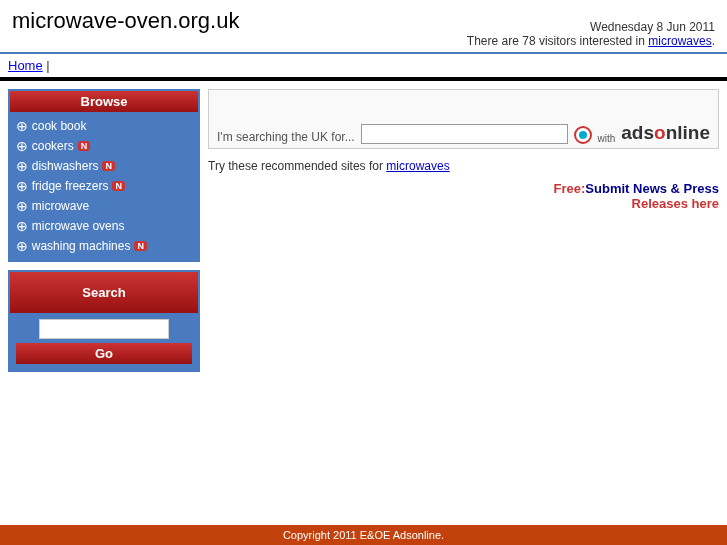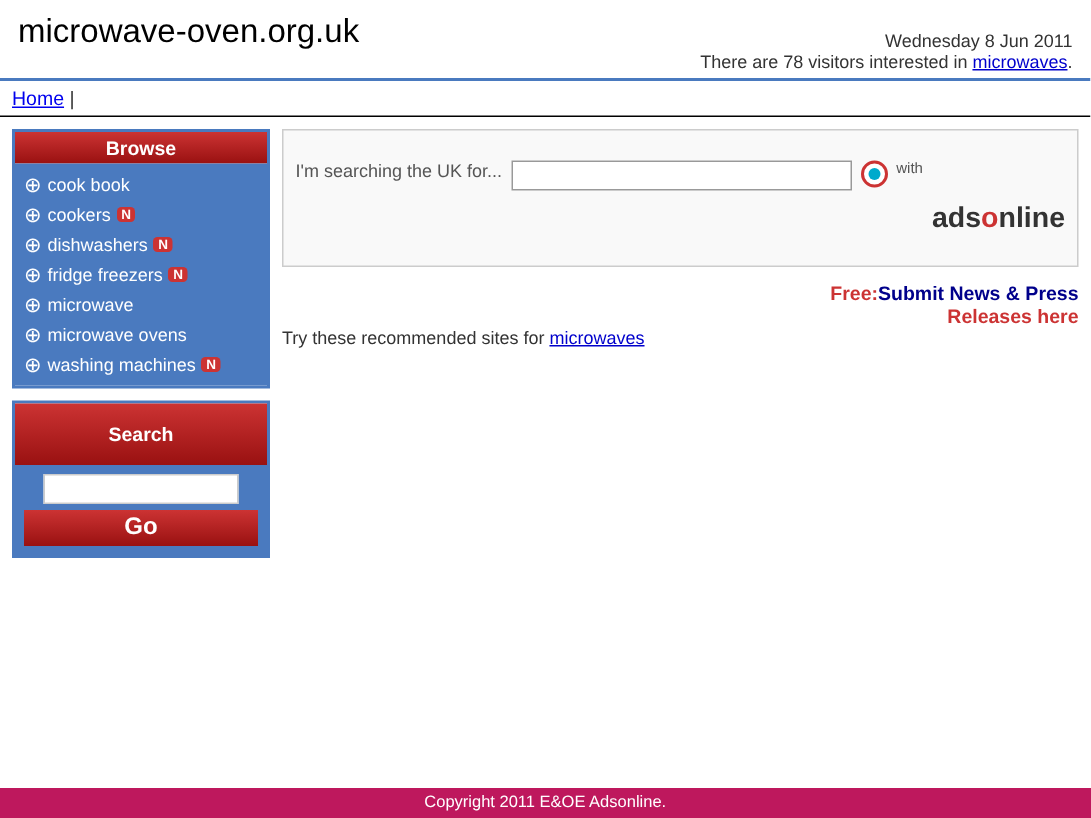--- a/index.html
+++ b/index.html
@@ -5,46 +5,46 @@
     * { margin: 0; padding: 0; box-sizing: border-box; }
     body { font-family: Arial, sans-serif; font-size: 13px; background: #fff; color: #333; }
 
     
     #header { padding: 8px 12px 4px 12px; border-bottom: 2px solid #4a7abf; display: flex; justify-content: space-between; align-items: flex-start; }
     #site-title { font-size: 22px; font-weight: normal; color: #000; }
     #header-right { text-align: right; font-size: 12px; color: #333; margin-top: 12px; }
     #header-right a { color: #0000cc; text-decoration: underline; }
 
     
-    #nav-bar { background: #fff; border-bottom: 1px solid #000000; padding: 4px 8px; font-size: 13px; color: #333; }
+    #nav-bar { background: #fff; border-bottom: 4px solid #000000; padding: 4px 8px; font-size: 13px; color: #333; }
 
     
     #main { display: flex; padding: 8px; gap: 8px; }
 
     
-    #sidebar { width: 172px; flex-shrink: 0; }
+    #sidebar { width: 192px; flex-shrink: 0; }
     .sidebar-section { border: 2px solid #4a7abf; margin-bottom: 8px; }
     .sidebar-header { background: linear-gradient(to bottom, #cc3333, #991111); color: #fff; font-weight: bold; font-size: 13px; text-align: center; padding: 3px 6px; }
     .sidebar-items { background: #4a7abf; padding: 4px 0; }
     .sidebar-item { display: flex; align-items: center; padding: 2px 6px; color: #fff; font-size: 12px; cursor: pointer; }
     .sidebar-arrow { color: #fff; margin-right: 4px; font-size: 14px; }
     .badge-n { background: #cc3333; color: #fff; font-size: 9px; font-weight: bold; border-radius: 3px; padding: 0 3px; margin-left: 4px; }
 
     
     .search-section { border: 2px solid #4a7abf; margin-bottom: 8px; }
     .search-header { background: linear-gradient(to bottom, #cc3333, #991111); color: #fff; font-weight: bold; font-size: 13px; text-align: center; padding: 13px 6px; }
     .search-body { background: #4a7abf; padding: 6px; text-align: center; }
     .search-input { width: 130px; padding: 2px 4px; border: 1px solid #ccc; font-size: 12px; background: #fff; }
-    .search-go { background: linear-gradient(to bottom, #cc3333, #991111); color: #fff; font-weight: bold; border: none; padding: 3px 40px; cursor: pointer; margin-top: 4px; font-size: 16px; width: 100%; }
+    .search-go { background: linear-gradient(to bottom, #cc3333, #991111); color: #fff; font-weight: bold; border: none; padding: 3px 40px; cursor: pointer; margin-top: 4px; font-size: 13px; width: 100%; }
 
     
     #content { flex: 1; }
 
     
-    #search-bar { display: flex; align-items: flex-start; margin-bottom: 10px; border: 1px solid #ccc; padding: 20px 8px; gap: 6px; background: #f9f9f9; }
+    #search-bar { display: flex; align-items: flex-end; margin-bottom: 10px; border: 1px solid #ccc; padding: 4px 8px; gap: 6px; background: #f9f9f9; }
     #search-bar label { font-size: 12px; color: #555; }
     #search-bar input { flex: 1; border: 1px solid #999; padding: 2px 4px; font-size: 12px; }
     .radio-icon { display: inline-flex; align-items: center; justify-content: center; width: 18px; height: 18px; border-radius: 50%; border: 2px solid #cc3333; background: #fff; }
     .radio-inner { width: 8px; height: 8px; border-radius: 50%; background: #00aacc; }
     .ads-online { font-size: 19px; font-weight: bold; color: #333; margin-top: 28px; }
     .ads-online .ads { color: #333; }
     .ads-online .o { color: #cc3333; }
     .ads-online .nline { color: #333; }
     .with-text { font-size: 10px; color: #555; }
 
@@ -52,21 +52,21 @@
     #recommended { font-size: 12px; margin-bottom: 8px; }
     #recommended a { color: #0000cc; text-decoration: underline; }
 
     
     #press-release { text-align: right; font-size: 13px; font-weight: bold; }
     #press-release .free { color: #cc3333; }
     #press-release .rest { color: #00008b; }
     #press-release .here { color: #cc3333; }
 
     
-    #footer { position: fixed; bottom: 0; left: 0; width: 100%; background: #be185d; color: #fff; text-align: center; font-size: 11px; padding: 4px; }
+    #footer { position: fixed; bottom: 0; left: 0; width: 100%; background: #c2410c; color: #fff; text-align: center; font-size: 11px; padding: 4px; }
   </style>
 </head>
 <body>
 
 <div id="header">
   <div id="site-title">microwave-oven.org.uk</div>
   <div id="header-right">
     <div>Wednesday 8 Jun 2011</div>
     <div>
       <span>There are 78 visitors interested in</span>
@@ -138,31 +138,31 @@
       <input type="text" style="width: 180px; border: 1px solid rgb(153, 153, 153); padding: 2px 4px; font-size: 12px;">
       <div class="radio-icon">
         <div class="radio-inner"></div>
       </div>
       <span class="with-text">with</span>
       <span class="ads-online">
         <span class="ads">ads</span><span class="o">o</span><span class="nline">nline</span>
       </span>
     </div>
 
+    <div id="recommended">
+      <span>Try these recommended sites for</span>
+      <a href="#">microwaves</a>
+    </div>
+
     <div id="press-release">
       <div>
         <span class="free">Free:</span><span class="rest">Submit News &amp; Press</span>
       </div>
       <div>
         <span class="here">Releases here</span>
       </div>
-    </div>
-
-    <div id="recommended">
-      <span>Try these recommended sites for</span>
-      <a href="#">microwaves</a>
     </div>
   </div>
 </div>
 
 <div id="footer">
   <span>Copyright 2011 E&amp;OE Adsonline.</span>
 </div>
 
 </body></html>

